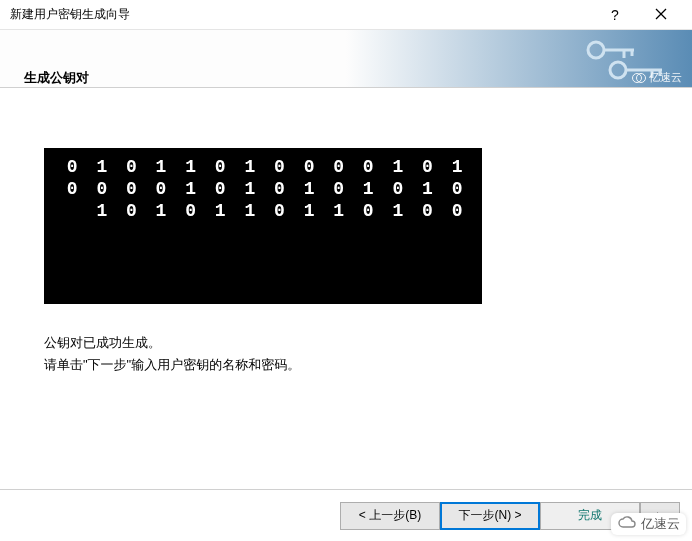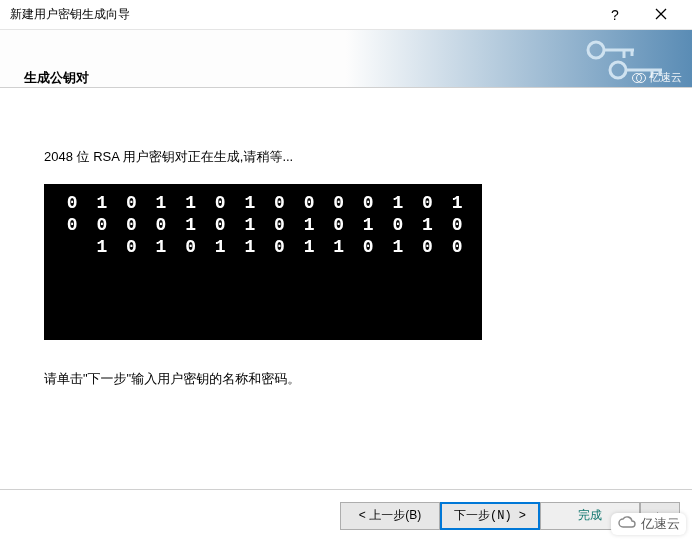--- a/index.html
+++ b/index.html
@@ -116,21 +116,20 @@
       border: 1px solid #adadad;
       background: #e7e7e7;
       font-size: 12px;
       font-family: inherit;
       cursor: pointer;
       padding: 0 12px;
     }
     .btn.default {
       border: 2px solid #0078d7;
       background: #e7e7e7;
-      font-family: Liberation Mono, monospace;
     }
     .btn.disabled {
       color: #0f766e;
       background: #efefef;
       cursor: default;
     }
     .btn.cancel {
       min-width: 40px;
     }
     .logo-overlay {
@@ -186,25 +185,25 @@
   <div class="watermark">
     <svg width="14" height="10" viewBox="0 0 14 10">
         <ellipse cx="5" cy="5" rx="4.5" ry="4.5" fill="none" stroke="#fff" stroke-width="1"></ellipse>
         <ellipse cx="9" cy="5" rx="4.5" ry="4.5" fill="none" stroke="#fff" stroke-width="1"></ellipse>
       </svg>
     <span>亿速云</span>
   </div>
 </div>
 
 <div class="content">
-  <div class="status-line">2048 位 RSA 用户密钥对正在生成,请稍等...</div>
   <div class="binary-box"> 0 1 0 1 1 0 1 0 0 0 0 1 0 1 0 1 0 1 1 0 1 1 0 1
  0 0 0 0 1 0 1 0 1 0 1 0 1 0 1 1 0 1 0 0 0 0 1 0
    1 0 1 0 1 1 0 1 1 0 1 0 0 0 0 1 0 1 0 1 0 1</div>
   <div class="success-msg">
+    <div>公钥对已成功生成。</div>
     <div>请单击"下一步"输入用户密钥的名称和密码。</div>
   </div>
 </div>
 
 <div class="button-row">
   <button class="btn">&lt; 上一步(B)</button>
   <button class="btn default">下一步(N) &gt;</button>
   <button class="btn disabled">完成</button>
   <button class="btn cancel">&gt;</button>
 </div>

